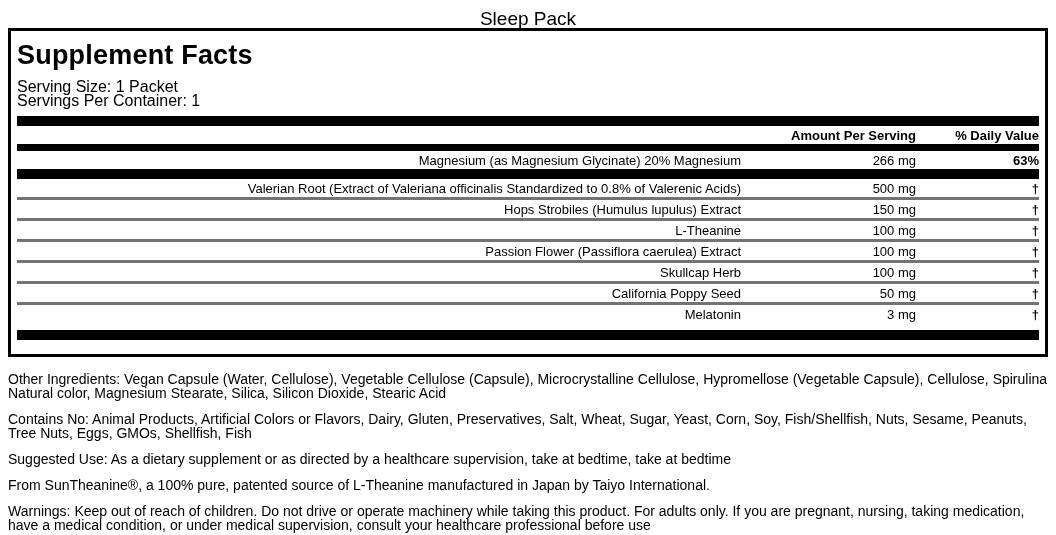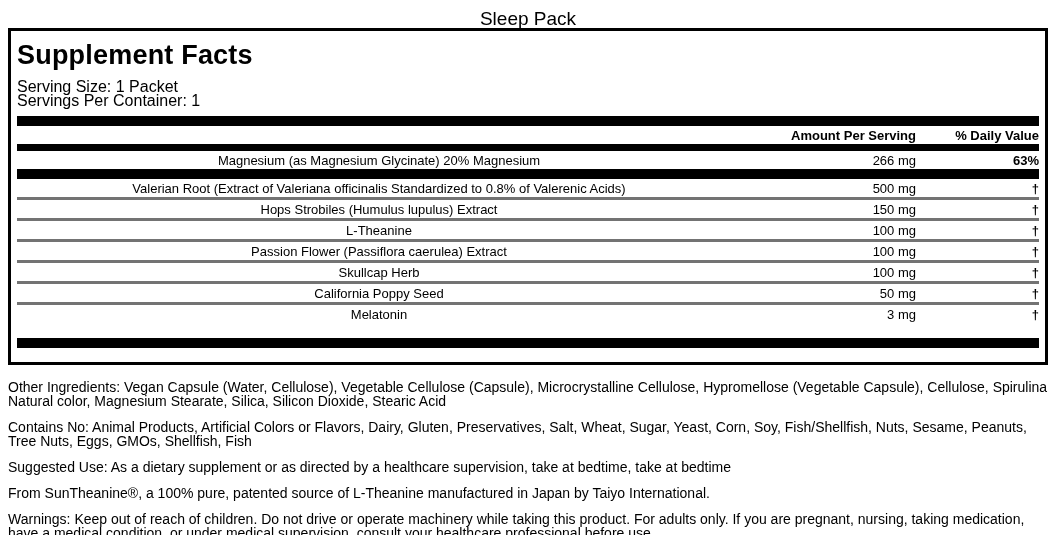--- a/index.html
+++ b/index.html
@@ -42,26 +42,26 @@
   .bar.thick { height: 10px; }
   .bar.medium { height: 7px; }
   .bar.after-serving { margin-top: 8px; }
   .row {
     display: flex;
     align-items: baseline;
     font-size: 13px;
     line-height: 15px;
     padding: 2px 0 1px 0;
   }
-  .cell.name { flex: 1; text-align: center; }
+  .cell.name { flex: 1; text-align: right; }
   .cell.amount { width: 175px; text-align: right; }
   .cell.dv { width: 123px; text-align: right; font-weight: bold; }
   .header-row .cell { font-weight: 700; }
   .rows-bordered .row { border-bottom: 3px solid #737373; }
-  .rows-bordered .row:last-child { border-bottom: none; padding-bottom: 16px; }
+  .rows-bordered .row:last-child { border-bottom: none; padding-bottom: 8px; }
   .footnote {
     font-size: 13px;
     line-height: 14px;
     margin-top: 15px;
   }
   .details {
     margin: 15px 8px 0 8px;
   }
   .details p {
     font-size: 14px;

